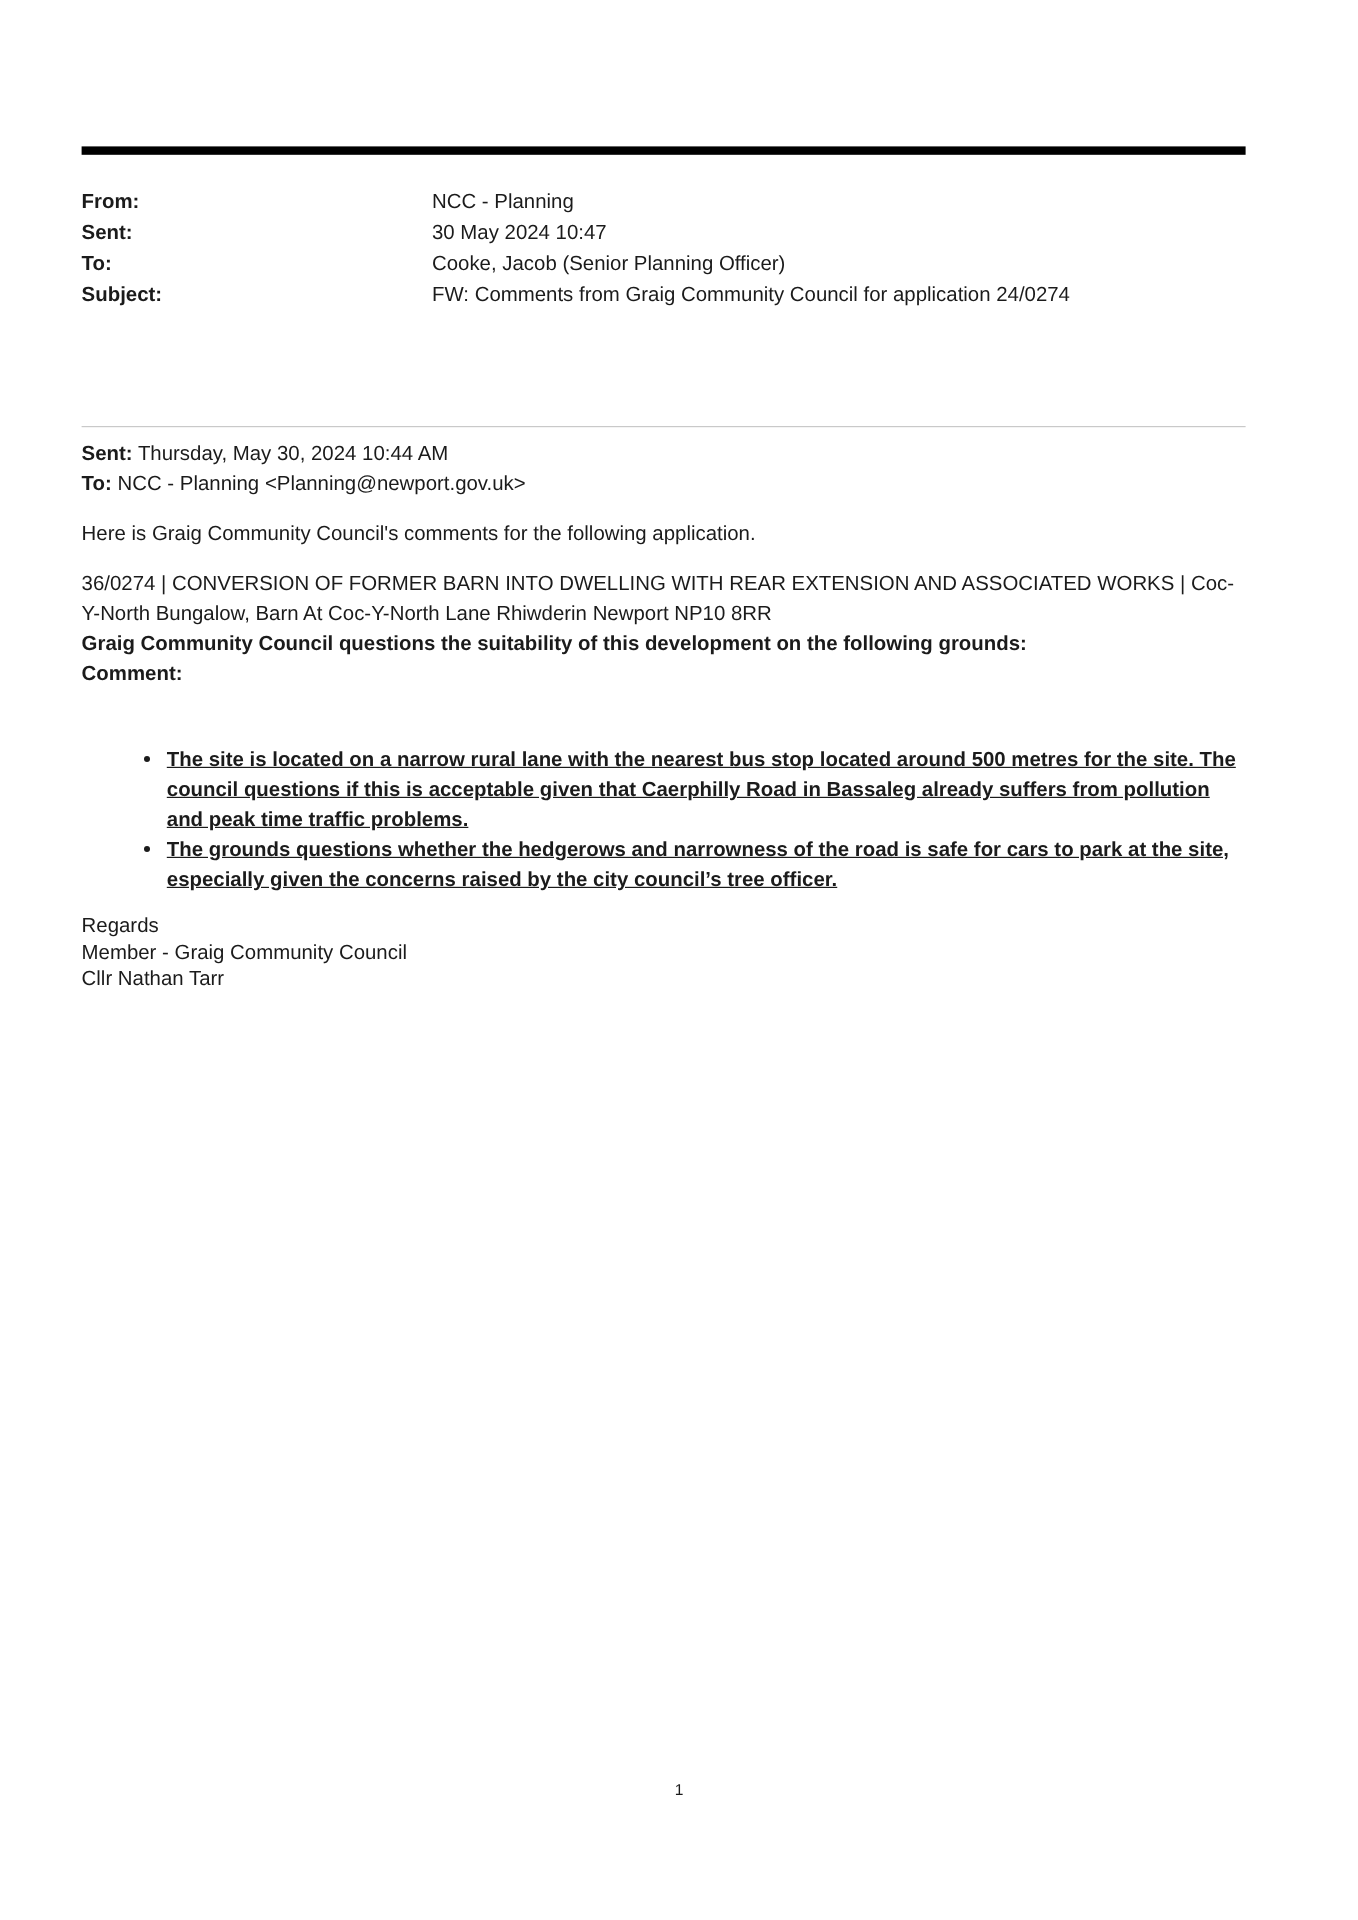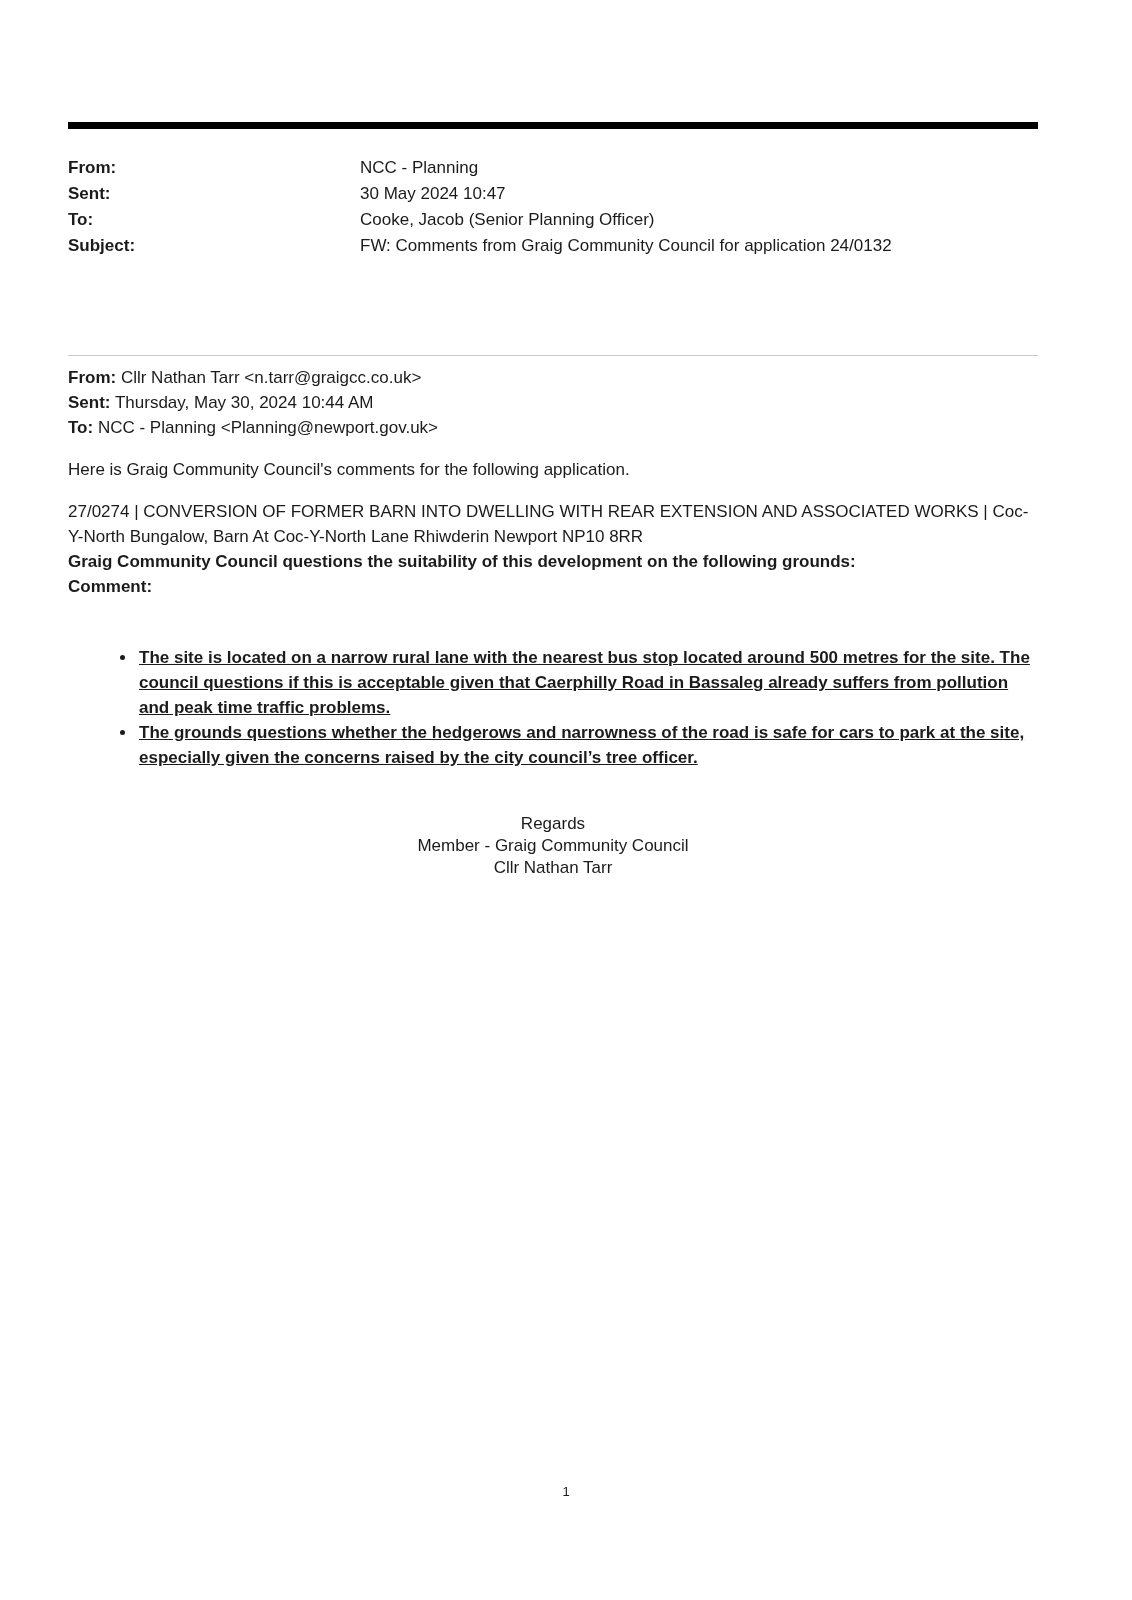--- a/index.html
+++ b/index.html
@@ -67,22 +67,21 @@
     padding-left: 69px;
   }
   ul.points li {
     font-weight: bold;
     line-height: 25px;
     margin: 0;
     padding-left: 2px;
     text-decoration: underline;
   }
   .signoff {
-    margin-top: 43px;
-    text-align: center;
+    margin-top: 16px;
   }
   .signoff p {
     margin: 0;
     line-height: 22px;
   }
   .page-footer {
     position: absolute;
     left: 0;
     right: 0;
     bottom: 100px;
@@ -107,37 +106,36 @@
     <div class="hrow">
       <span class="hlabel">Sent:</span>
       <span class="hvalue">30 May 2024 10:47</span>
     </div>
     <div class="hrow">
       <span class="hlabel">To:</span>
       <span class="hvalue">Cooke, Jacob (Senior Planning Officer)</span>
     </div>
     <div class="hrow">
       <span class="hlabel">Subject:</span>
-      <span class="hvalue">FW: Comments from Graig Community Council for application 24/0132</span>
+      <span class="hvalue">FW: Comments from Graig Community Council for application 24/0274</span>
     </div>
   </div>
 
   <hr class="thin-rule">
 
   <div class="inner-header">
-    <p><span class="ilabel">From:</span> <span>Cllr Nathan Tarr &lt;n.tarr@graigcc.co.uk&gt;</span></p>
     <p><span class="ilabel">Sent:</span> <span>Thursday, May 30, 2024 10:44 AM</span></p>
     <p><span class="ilabel">To:</span> <span>NCC - Planning &lt;Planning@newport.gov.uk&gt;</span></p>
   </div>
 
 
   <p class="para">Here is Graig Community Council's comments for the following application.</p>
 
   <div class="app-block para">
-    <p>27/0274 | CONVERSION OF FORMER BARN INTO DWELLING WITH REAR EXTENSION AND ASSOCIATED WORKS | Coc-Y-North Bungalow, Barn At Coc-Y-North Lane Rhiwderin Newport NP10 8RR</p>
+    <p>36/0274 | CONVERSION OF FORMER BARN INTO DWELLING WITH REAR EXTENSION AND ASSOCIATED WORKS | Coc-Y-North Bungalow, Barn At Coc-Y-North Lane Rhiwderin Newport NP10 8RR</p>
     <p class="bold">Graig Community Council questions the suitability of this development on the following grounds:</p>
     <p class="bold">Comment:</p>
   </div>
 
   <ul class="points">
     <li>The site is located on a narrow rural lane with the nearest bus stop located around 500 metres for the site. The council questions if this is acceptable given that Caerphilly Road in Bassaleg already suffers from pollution and peak time traffic problems.</li>
     <li>The grounds questions whether the hedgerows and narrowness of the road is safe for cars to park at the site, especially given the concerns raised by the city council’s tree officer.</li>
   </ul>
 
   <div class="signoff">

